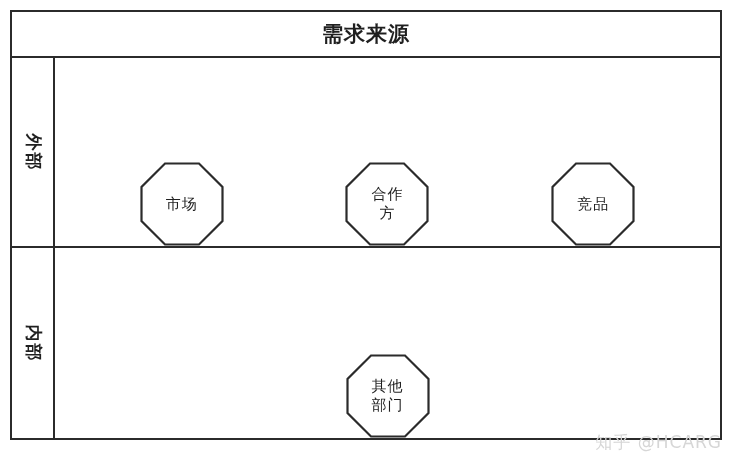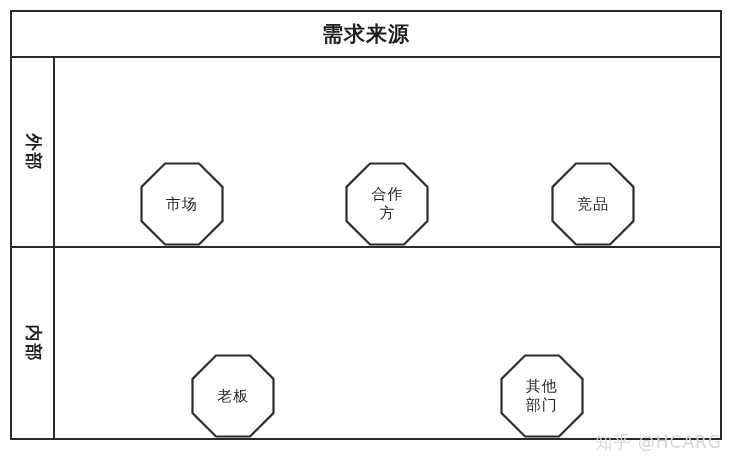--- a/index.html
+++ b/index.html
@@ -192,26 +192,20 @@
 
         </div>
       </div>
 
       <div class="band band-inner">
         <div class="side-label-cell">
           <div class="side-label">内部</div>
         </div>
         <div class="node-strip">
 
-          <div class="node">
-            <svg viewBox="0 0 84 84">
-              <polygon points="25,1.5 59,1.5 82.5,25 82.5,59 59,82.5 25,82.5 1.5,59 1.5,25" fill="#ffffff" stroke="#2b2b2b" stroke-width="2.2" stroke-linejoin="miter"></polygon>
-            </svg>
-            <div class="node-label">老板</div>
-          </div>
 
           <div class="node">
             <svg viewBox="0 0 84 84">
               <polygon points="25,1.5 59,1.5 82.5,25 82.5,59 59,82.5 25,82.5 1.5,59 1.5,25" fill="#ffffff" stroke="#2b2b2b" stroke-width="2.2" stroke-linejoin="miter"></polygon>
             </svg>
             <div class="node-label">其他
 部门</div>
           </div>
 
 

